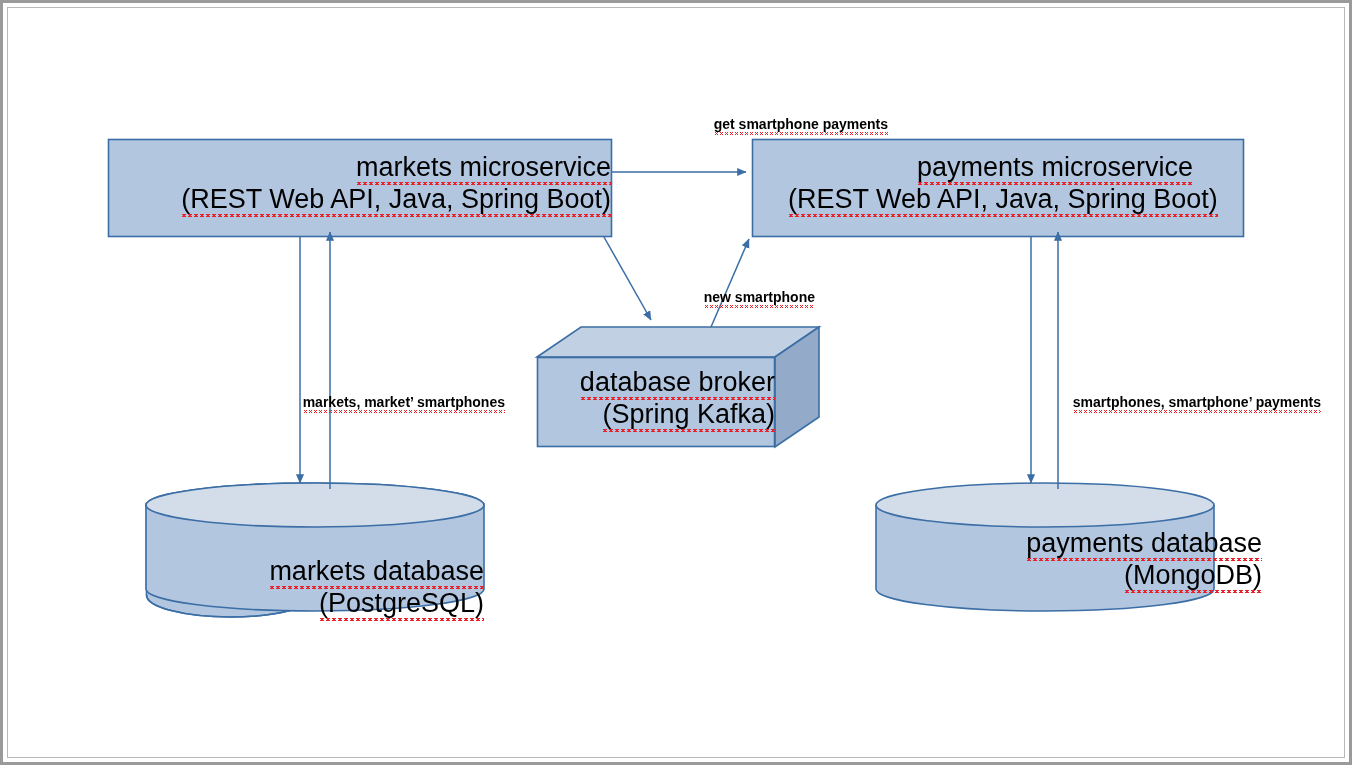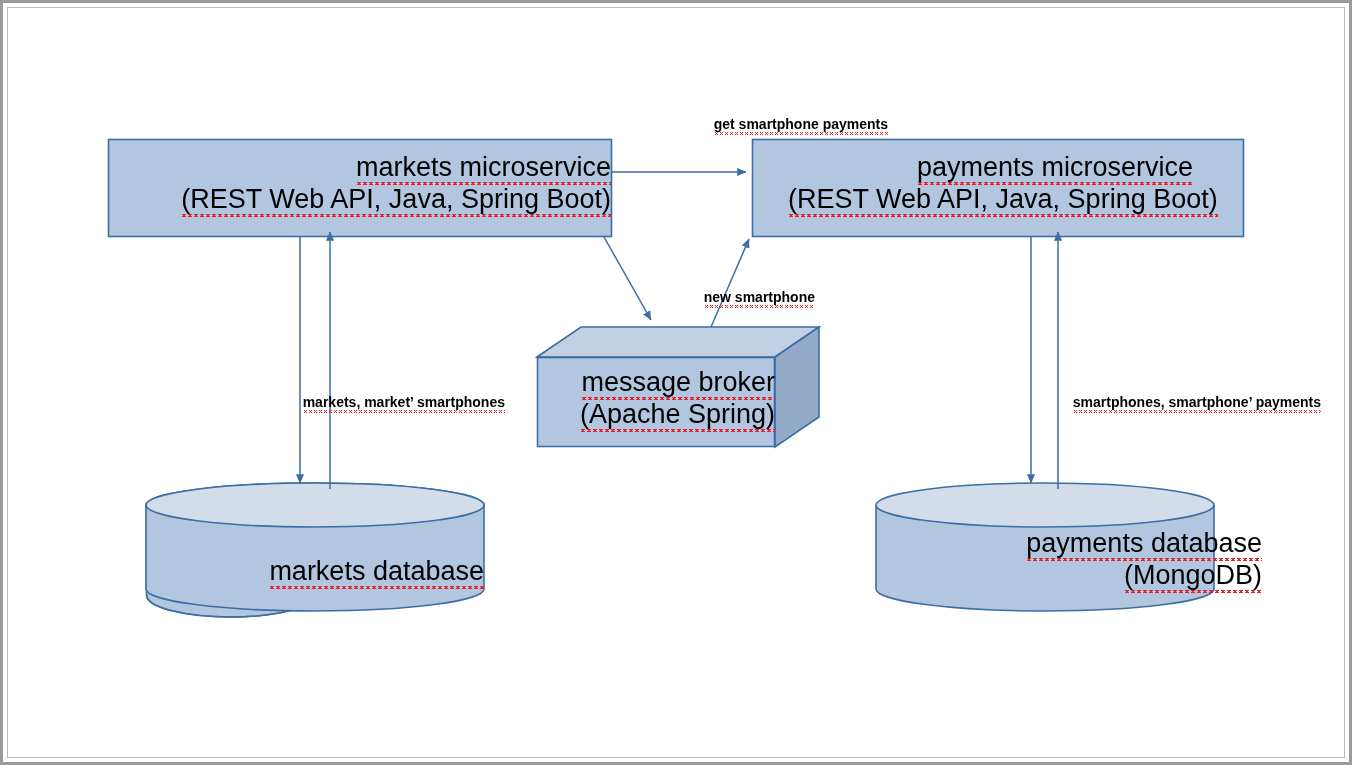--- a/index.html
+++ b/index.html
@@ -138,26 +138,27 @@
     <span class="line"><span class="sq">markets microservice</span></span>
     <span class="line"><span class="sq">(REST Web API, Java, Spring Boot)</span></span>
   </div>
 
   <div class="node-label big" style="left:752px; top:152px; width:405px;margin-left:36px;">
     <span class="line"><span class="sq">payments microservice</span></span>
     <span class="line"><span class="sq">(REST Web API, Java, Spring Boot)</span></span>
   </div>
 
   <div class="node-label big" style="left:537px; top:367px; width:238px;">
-    <span class="line"><span class="sq">message broker</span></span>
-    <span class="line"><span class="sq">(Apache Spring)</span></span>
+    <span class="line"><span class="sq">database broker</span></span>
+    <span class="line"><span class="sq">(Spring Kafka)</span></span>
   </div>
 
   <div class="node-label big" style="left:146px; top:556px; width:338px;">
     <span class="line"><span class="sq">markets database</span></span>
+    <span class="line"><span class="sq">(PostgreSQL)</span></span>
   </div>
 
   <div class="node-label big" style="left:876px; top:528px; width:386px;">
     <span class="line"><span class="sq">payments database</span></span>
     <span class="line"><span class="sq">(MongoDB)</span></span>
   </div>
 
   <div class="edge-label" style="left:468px; top:116px; width:420px;">
     <span class="sq">get smartphone payments</span>
   </div>

